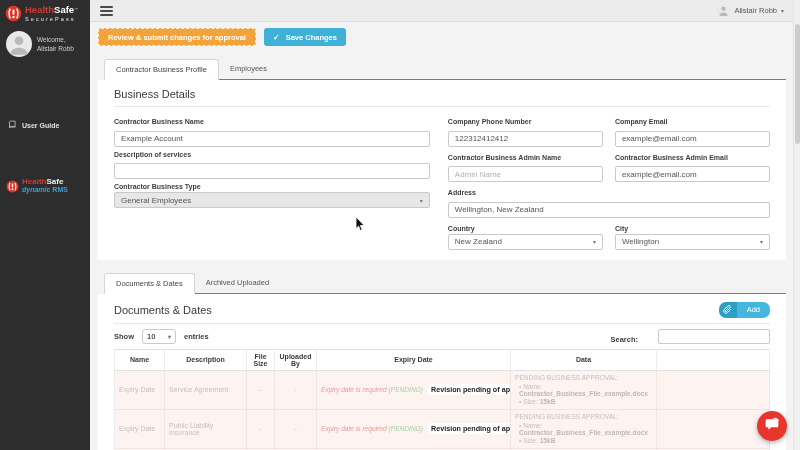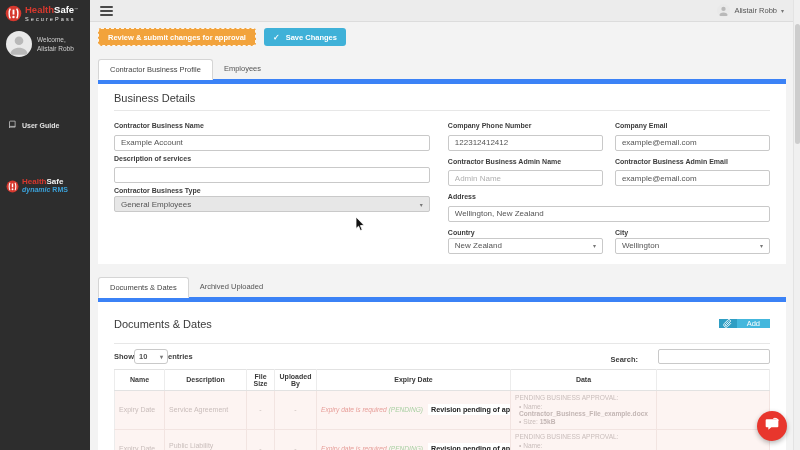--- a/index.html
+++ b/index.html
@@ -38,47 +38,47 @@
 
   
   .main { position:absolute; left:98px; top:22px; width:688px; }
   .actions { display:flex; gap:8px; margin-top:6px; }
   .btn { border:none; border-radius:3px; color:#fff; font-size:7.5px; font-weight:bold; height:18px; padding:0 9px; cursor:pointer; font-family:"Liberation Sans",sans-serif; }
   .btn-review { background:#f2a33c; border:1px dashed rgba(255,255,255,.9); }
   .btn-save { background:#3fb1d8; display:flex; align-items:center; gap:6px; }
   .check-ic { font-size:8px; }
 
   .card { margin-top:12px; }
-  .tabs { display:flex; border-bottom:5px solid #3b82f6; }
+  .tabs { display:flex; border-bottom:1px solid #3b82f6;margin-left:6px; }
   .tab { font-size:7.5px; color:#555; padding:5px 11px; cursor:pointer; border-radius:3px 3px 0 0; position:relative; top:1px; }
   .tab.active { background:#fff; border:1px solid #d5d5d5; border-bottom:1px solid #fff; color:#444; }
   .card-body { background:#fff; padding:8px 16px 6px 16px; }
 
   h2.sec-title { font-size:11px; font-weight:400; color:#3a3a3a; padding-bottom:6px; border-bottom:1px solid #e7e7e7; margin-bottom:8px; }
 
   .form-grid { display:grid; grid-template-columns:1fr 1.02fr; column-gap:18px; }
   .col-right { display:grid; grid-template-columns:1fr 1fr; column-gap:12px; align-content:start; }
   .fg { margin-bottom:4px; }
   .fg label { display:block; font-size:7px; font-weight:bold; color:#3d3d3d; margin:3px 0 2px; }
   .fg input { width:100%; height:16px; border:1px solid #c9c9c9; border-radius:2px; font-size:8px; padding:0 6px; color:#555; font-family:"Liberation Sans",sans-serif; background:#fff; }
   .fg input::placeholder { color:#b0b0b0; }
   .select { width:100%; height:16px; border:1px solid #c9c9c9; border-radius:2px; font-size:8px; color:#555; background:#fff; display:flex; align-items:center; justify-content:space-between; padding:0 6px; cursor:pointer; }
   .select.gray { background:#e7e7e7; }
   .span2 { grid-column:1 / -1; }
 
   
   .doc-head { display:flex; align-items:center; justify-content:space-between; padding-bottom:5px; border-bottom:1px solid #e7e7e7; margin-bottom:5px; }
   .doc-head h2 { font-size:11px; font-weight:400; color:#3a3a3a; }
-  .add-btn { display:flex; height:28px; border-radius:0; overflow:hidden; cursor:pointer;align-items:center; }
+  .add-btn { display:flex; height:16px; border-radius:7px; overflow:hidden; cursor:pointer; }
   .add-btn .seg-icon { background:#2f9ec4; width:18px; display:flex; align-items:center; justify-content:center; }
   .add-btn .seg-icon svg { width:9px; height:9px; }
   .add-btn .seg-label { background:#44b7dd; color:#fff; font-size:7.5px; display:flex; align-items:center; padding:0 10px; }
 
   .table-ctrls { display:flex; justify-content:space-between; align-items:center; margin-bottom:5px; }
-  .show-wrap { display:flex; align-items:center; gap:0; font-size:7.5px; font-weight:bold; color:#3d3d3d; }
+  .show-wrap { display:flex; align-items:center; gap:8px; font-size:7.5px; font-weight:bold; color:#3d3d3d; }
   .mini-select { width:34px; height:15px; border:1px solid #c9c9c9; border-radius:3px; background:#fff; font-size:7.5px; color:#555; display:flex; align-items:center; justify-content:space-between; padding:0 4px; cursor:pointer; }
   .search-wrap { display:flex; align-items:flex-end; gap:20px; font-size:7.5px; font-weight:bold; color:#3d3d3d; }
   .search-wrap input { width:112px; height:15px; border:1px solid #c9c9c9; border-radius:2px; }
 
   table.doc-table { width:100%; border-collapse:collapse; table-layout:fixed; }
   .doc-table th { font-size:7px; font-weight:bold; color:#3a3a3a; padding:3px 4px; border-top:1px solid #e2e2e2; border-bottom:1px solid #e2e2e2; border-right:1px solid #ececec; background:#fff; vertical-align:middle; }
   .doc-table th:first-child, .doc-table td:first-child { border-left:1px solid #ececec; }
   .doc-table th.c, .doc-table td.c { text-align:center; }
   .doc-table td { font-size:7px; color:#c9bdbb; padding:3px 4px; border-right:1px solid #f2e4e1; border-bottom:1px solid #f2e4e1; vertical-align:middle; background:#fdf4f2; }
   col.w-name{width:50px} col.w-desc{width:82px} col.w-fs{width:28px} col.w-up{width:42px} col.w-exp{width:194px} col.w-data{width:146px} col.w-last{width:auto}

